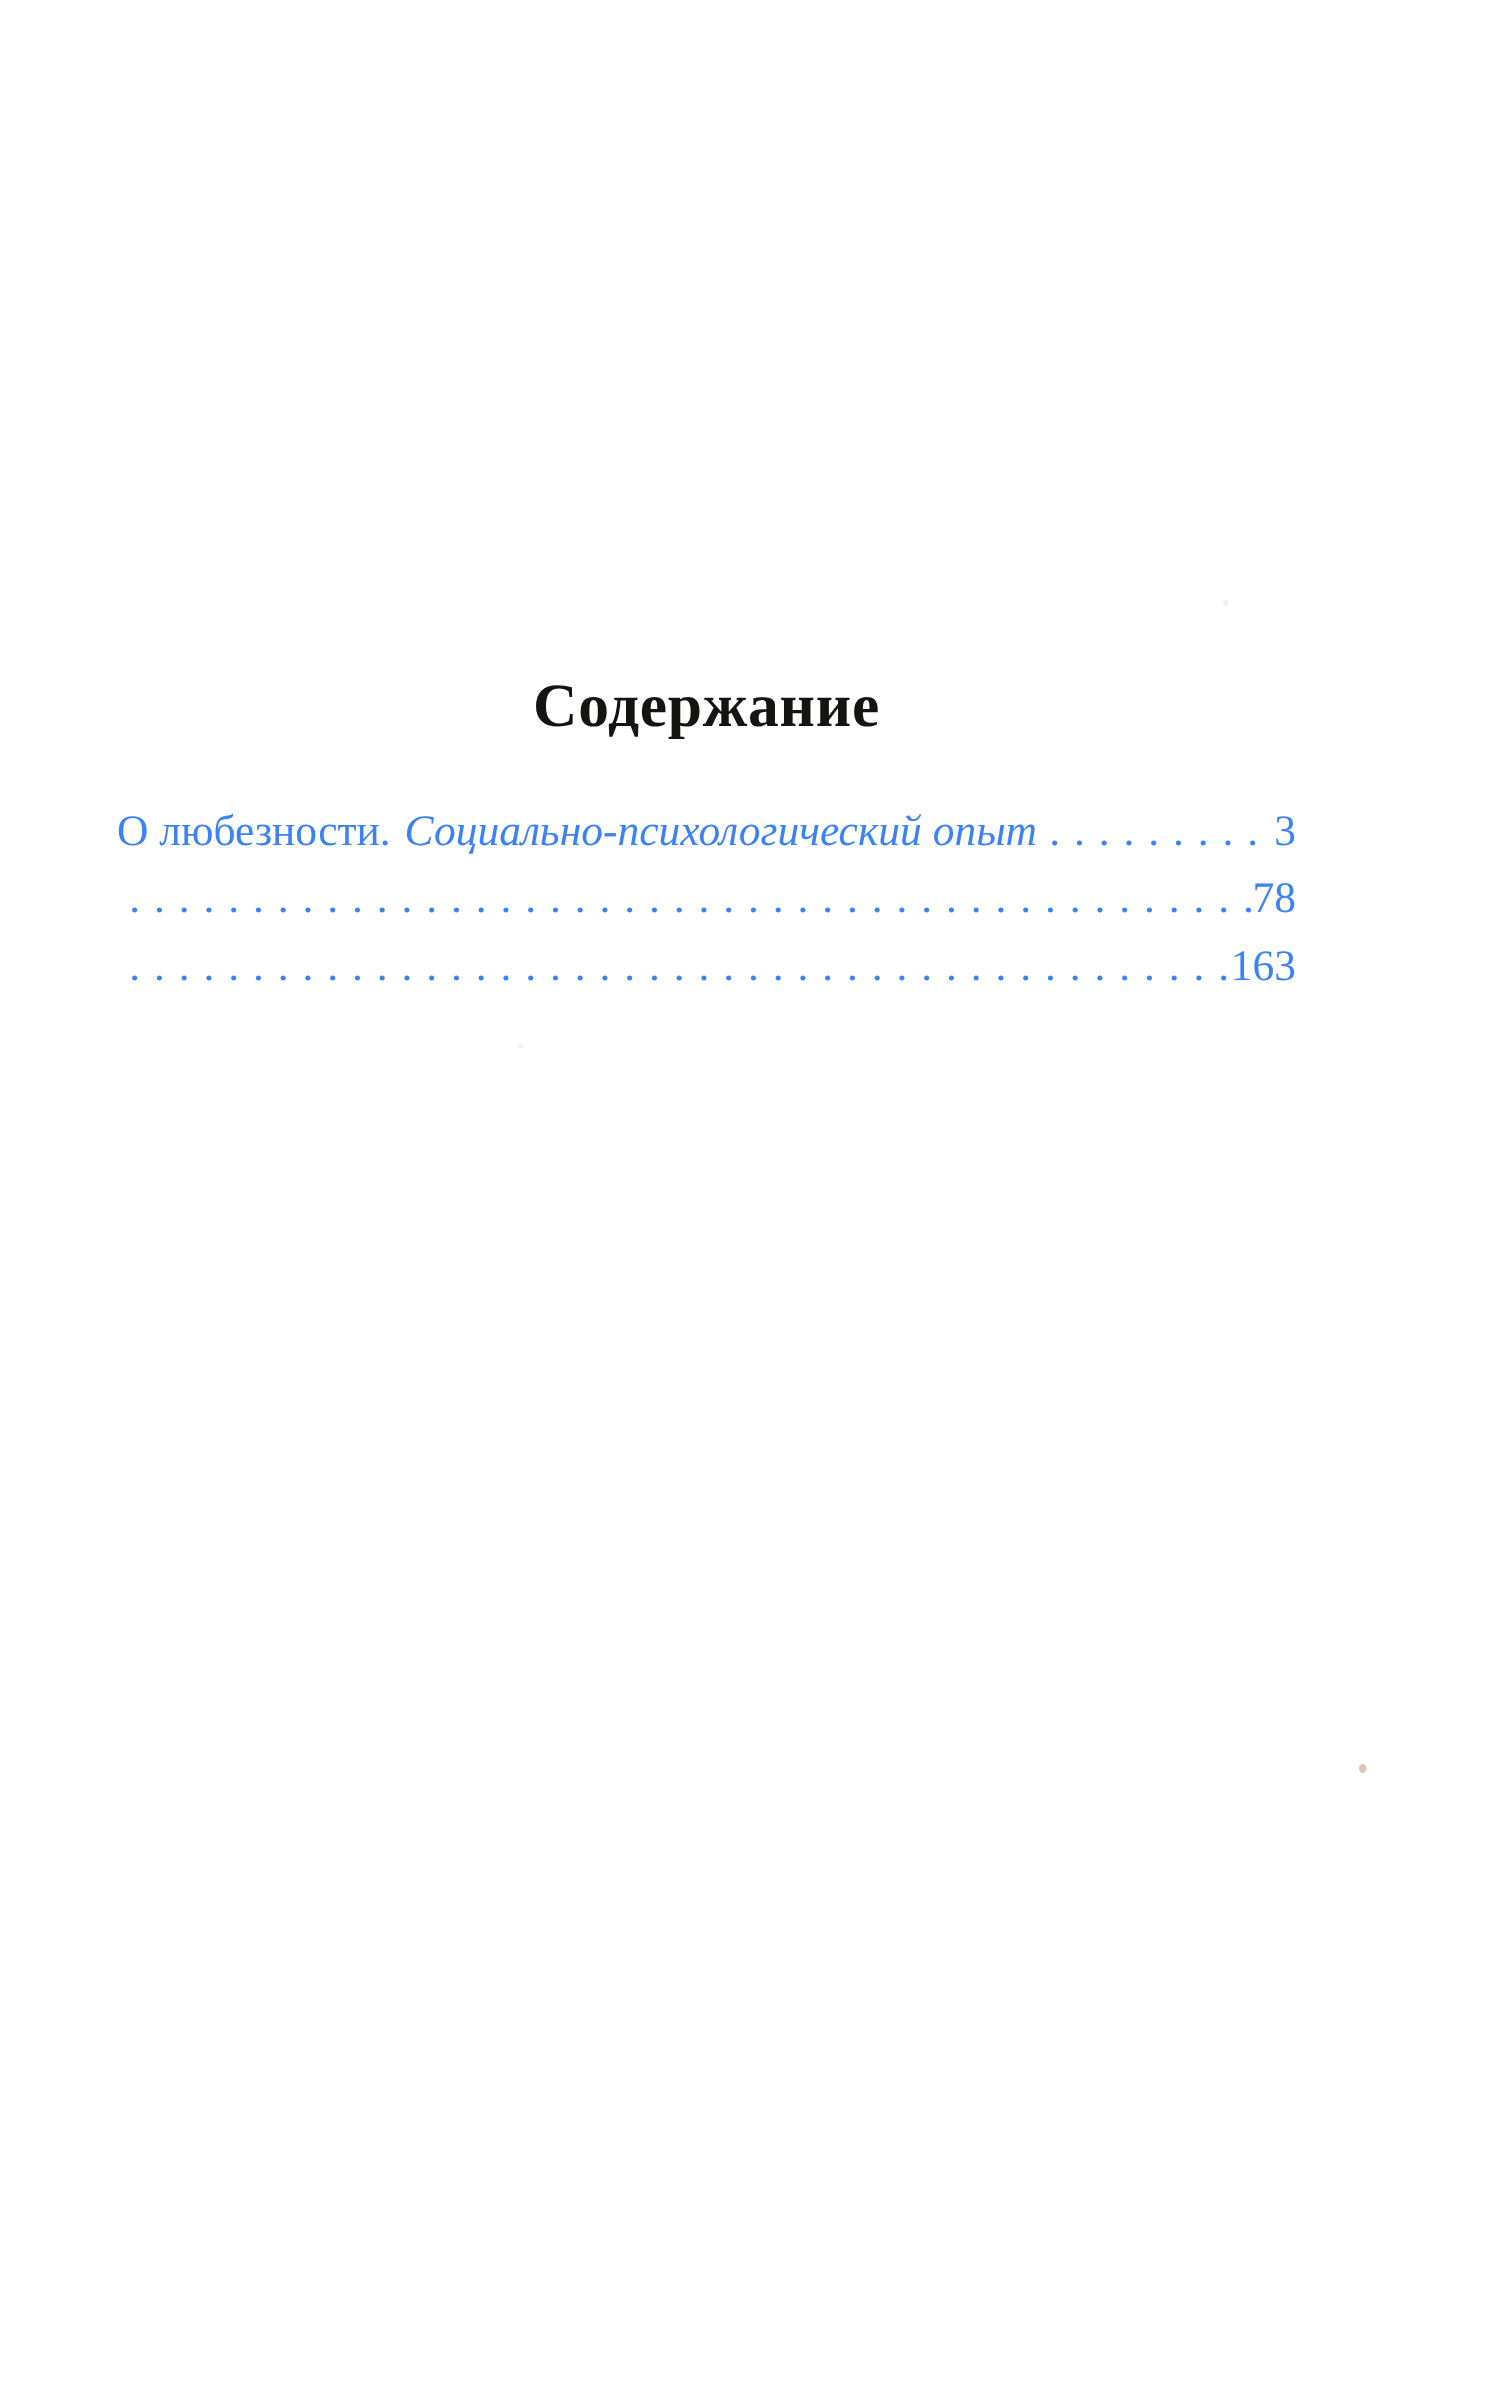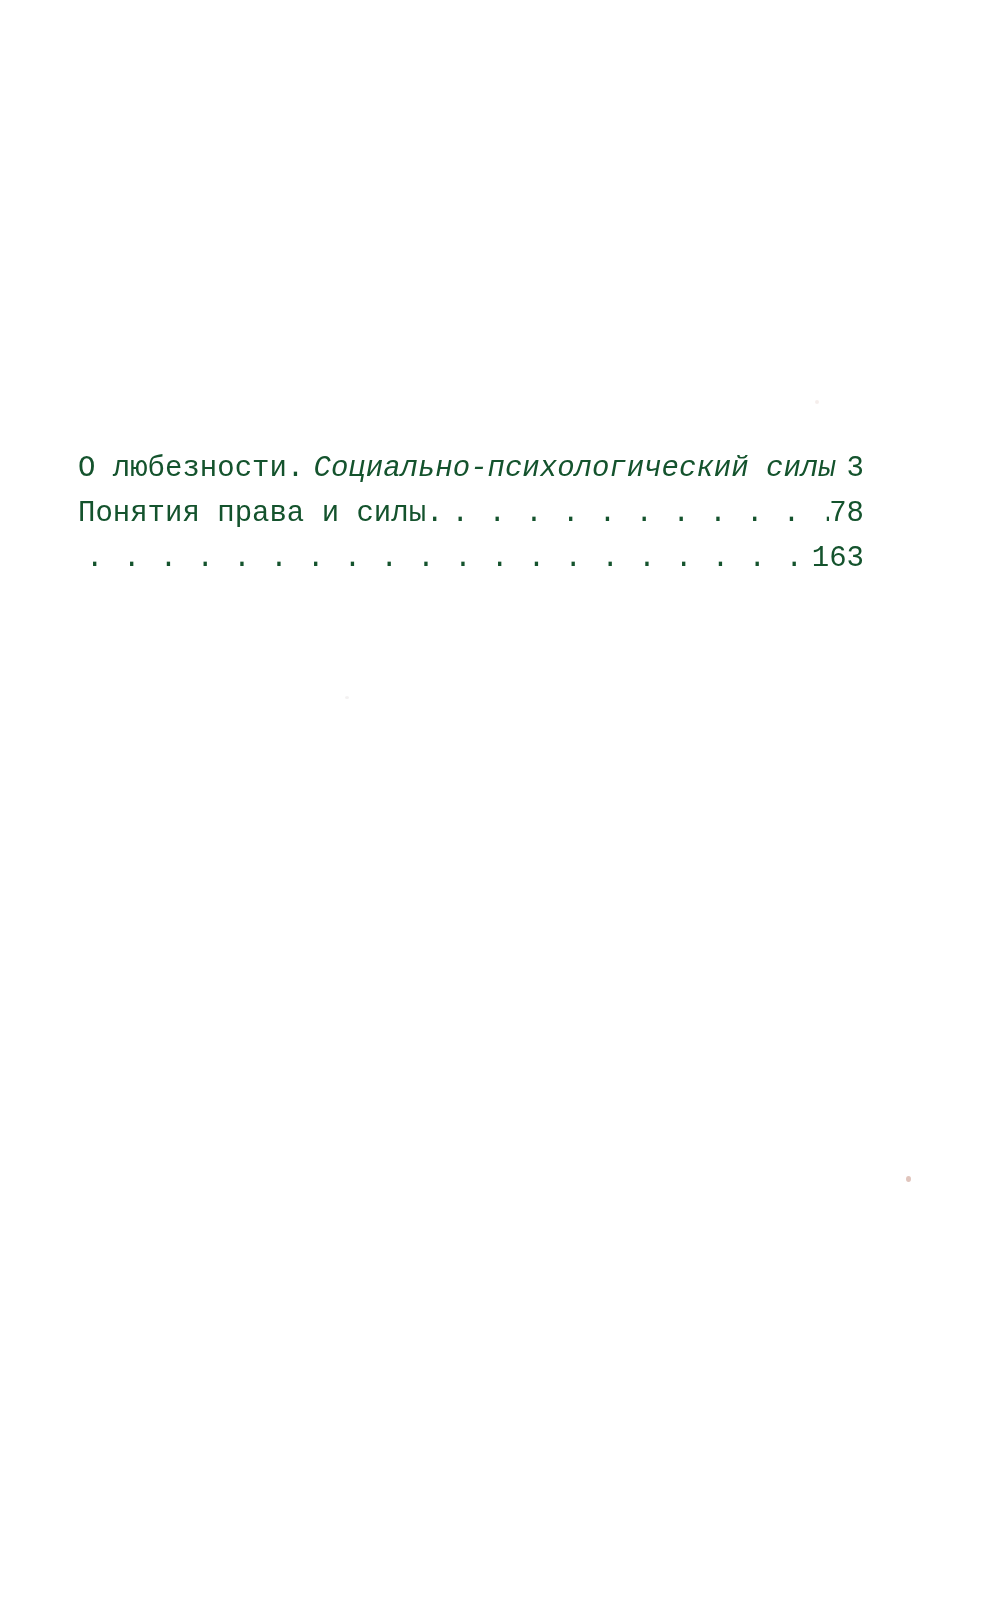--- a/index.html
+++ b/index.html
@@ -31,22 +31,21 @@
   }
   .toc-list {
     width: 100%;
   }
   .toc-row {
     display: flex;
     align-items: baseline;
     font-size: 29px;
     line-height: 45px;
     white-space: nowrap;
-    color: #14532d;
-    font-family: Liberation Mono, monospace;
+    color: #3b82f6;
   }
   .toc-entry-title {
     flex: 0 0 auto;
   }
   .toc-entry-subtitle {
     flex: 0 0 auto;
     font-style: italic;
     margin-left: 0.32em;
   }
   .toc-entry-subtitle:empty {
@@ -88,32 +87,32 @@
     top: 696px;
     width: 4px;
     height: 3px;
     background: rgba(190, 180, 175, 0.18);
   }
 </style>
 </head>
 <body>
 
 <div class="page">
+  <h1 class="toc-title">Содержание</h1>
 
   <div class="toc-list">
 
     <div class="toc-row">
       <span class="toc-entry-title">О любезности.</span>
-      <span class="toc-entry-subtitle">Социально-психологический силы</span>
+      <span class="toc-entry-subtitle">Социально-психологический опыт</span>
       <span class="dot-leader">. . . . . . . . . . . . . . . . . . . . . . . . . . . . . . . . . . . . . . . . . . . . . . . . . . . . . . . . . . . . . . . . . . . . . . . . . . . . . . . . . . . . . . . . . . . . . . . . . . . . . . . . . . . . . . . . . . . . . . . . </span>
       <span class="toc-page-number">3</span>
     </div>
 
     <div class="toc-row">
-      <span class="toc-entry-title">Понятия права и силы.</span>
       <span class="dot-leader">. . . . . . . . . . . . . . . . . . . . . . . . . . . . . . . . . . . . . . . . . . . . . . . . . . . . . . . . . . . . . . . . . . . . . . . . . . . . . . . . . . . . . . . . . . . . . . . . . . . . . . . . . . . . . . . . . . . . . . . . </span>
       <span class="toc-page-number">78</span>
     </div>
 
     <div class="toc-row">
       <span class="toc-entry-subtitle"></span>
       <span class="dot-leader">. . . . . . . . . . . . . . . . . . . . . . . . . . . . . . . . . . . . . . . . . . . . . . . . . . . . . . . . . . . . . . . . . . . . . . . . . . . . . . . . . . . . . . . . . . . . . . . . . . . . . . . . . . . . . . . . . . . . . . . . </span>
       <span class="toc-page-number">163</span>
     </div>
 

